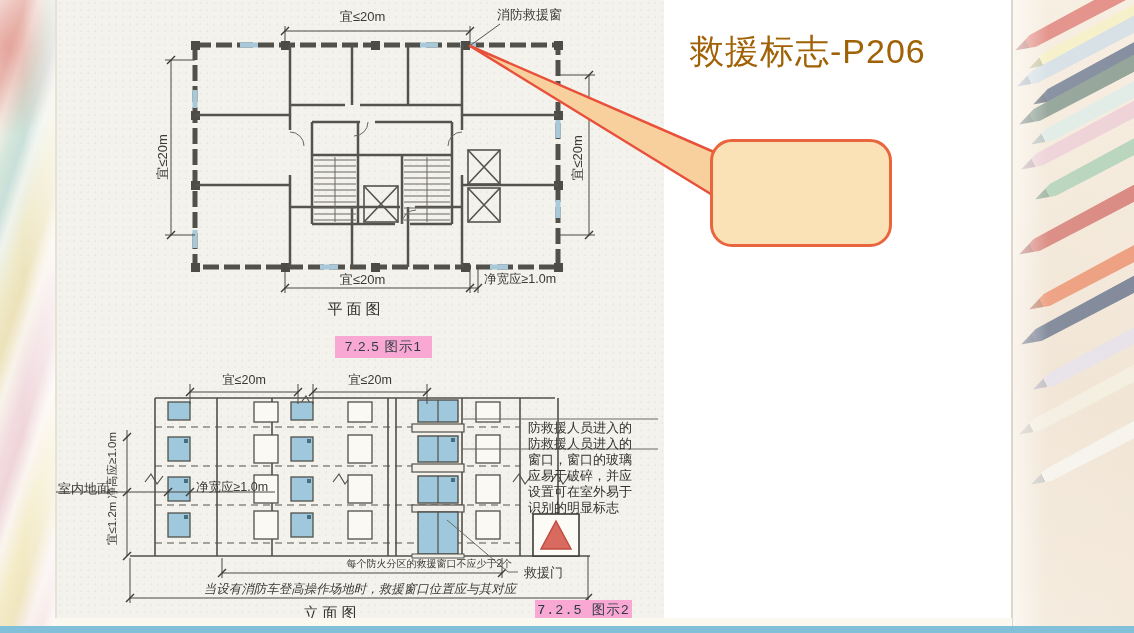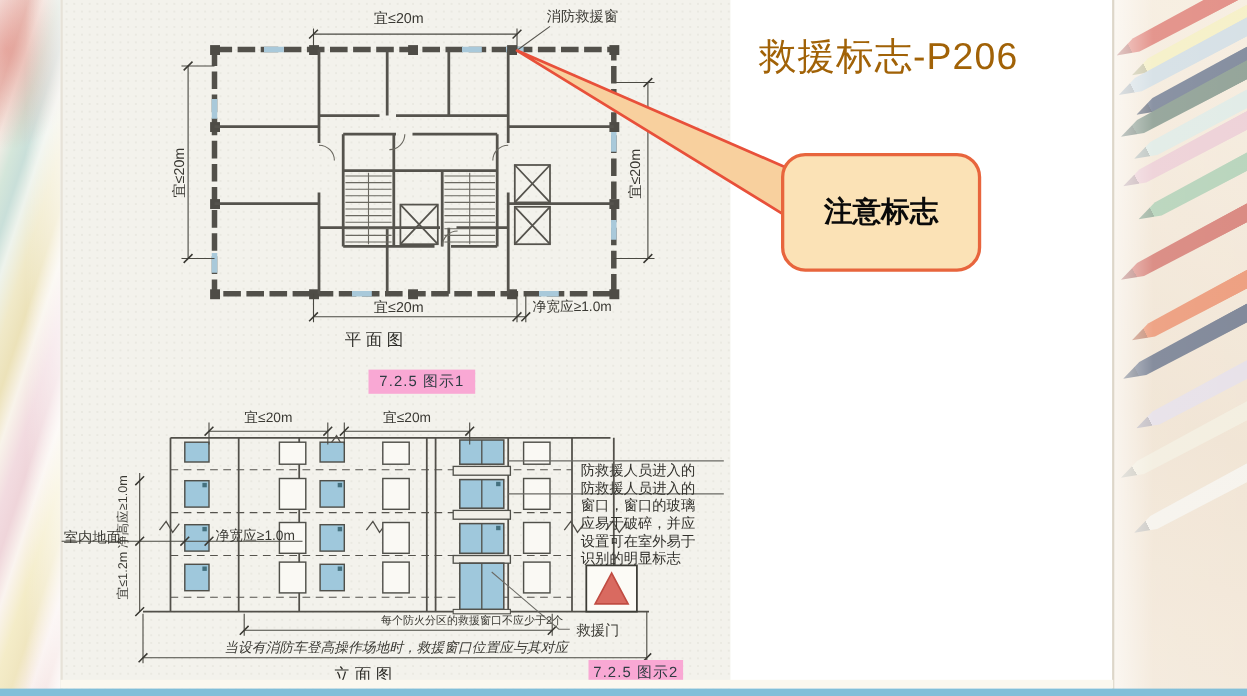--- a/index.html
+++ b/index.html
@@ -231,36 +231,35 @@
 </svg>
 
 <div class="page-title">救援标志-P206</div>
 
 <div class="lbl ctr" style="left:300px;top:8px;width:125px;">宜≤20m</div>
 <div class="lbl" style="left:497px;top:6px;text-align:right;">消防救援窗</div>
 <div class="lbl ctr rot" style="left:113px;top:148px;width:100px;">宜≤20m</div>
 <div class="lbl ctr rot" style="left:528px;top:149px;width:100px;">宜≤20m</div>
 <div class="lbl ctr" style="left:300px;top:271px;width:125px;">宜≤20m</div>
 <div class="lbl" style="left:484px;top:271px;font-size:12.5px;">净宽应≥1.0m</div>
-<div class="lbl ctr caption" style="left:292px;top:300px;width:100px;text-align:center;">平面图</div>
+<div class="lbl ctr caption" style="left:306px;top:300px;width:100px;text-align:center;">平面图</div>
 <div class="badge" style="left:335px;top:336px;width:97px;height:22px;">7.2.5 图示1</div>
 
 <div class="callout">
-  <div>注意标志</div>
 </div>
 
 <div class="lbl ctr" style="left:194px;top:372px;width:100px;font-size:12.5px;">宜≤20m</div>
 <div class="lbl ctr" style="left:320px;top:372px;width:100px;font-size:12.5px;">宜≤20m</div>
 <div class="lbl ctr rot" style="left:37px;top:481px;width:150px;font-size:11.5px;">宜≤1.2m 净高应≥1.0m</div>
 <div class="lbl" style="left:58px;top:480px;">室内地面</div>
 <div class="lbl" style="left:196px;top:479px;font-size:12.5px;">净宽应≥1.0m</div>
 <div class="lbl ctr" style="left:212px;top:557px;width:300px;font-size:10px;text-align:right;">每个防火分区的救援窗口不应少于2个</div>
 <div class="lbl ctr" style="left:160px;top:581px;width:400px;font-size:12.5px;font-style:italic;">当设有消防车登高操作场地时，救援窗口位置应与其对应</div>
 <div class="lbl ctr caption" style="left:282px;top:604px;width:100px;">立面图</div>
-<div class="badge" style="left:535px;top:600px;width:86px;height:22px;">7.2.5 图示2</div>
+<div class="badge" style="left:535px;top:600px;width:97px;height:22px;font-family:Liberation Mono, monospace;">7.2.5 图示2</div>
 <div class="lbl" style="left:524px;top:564px;">救援门</div>
 
 <div class="side-note">
   <span>防救援人员进入的</span>
   <span>防救援人员进入的</span>
   <span>窗口，窗口的玻璃</span>
   <span>应易于破碎，并应</span>
   <span>设置可在室外易于</span>
   <span>识别的明显标志</span>
 </div>

